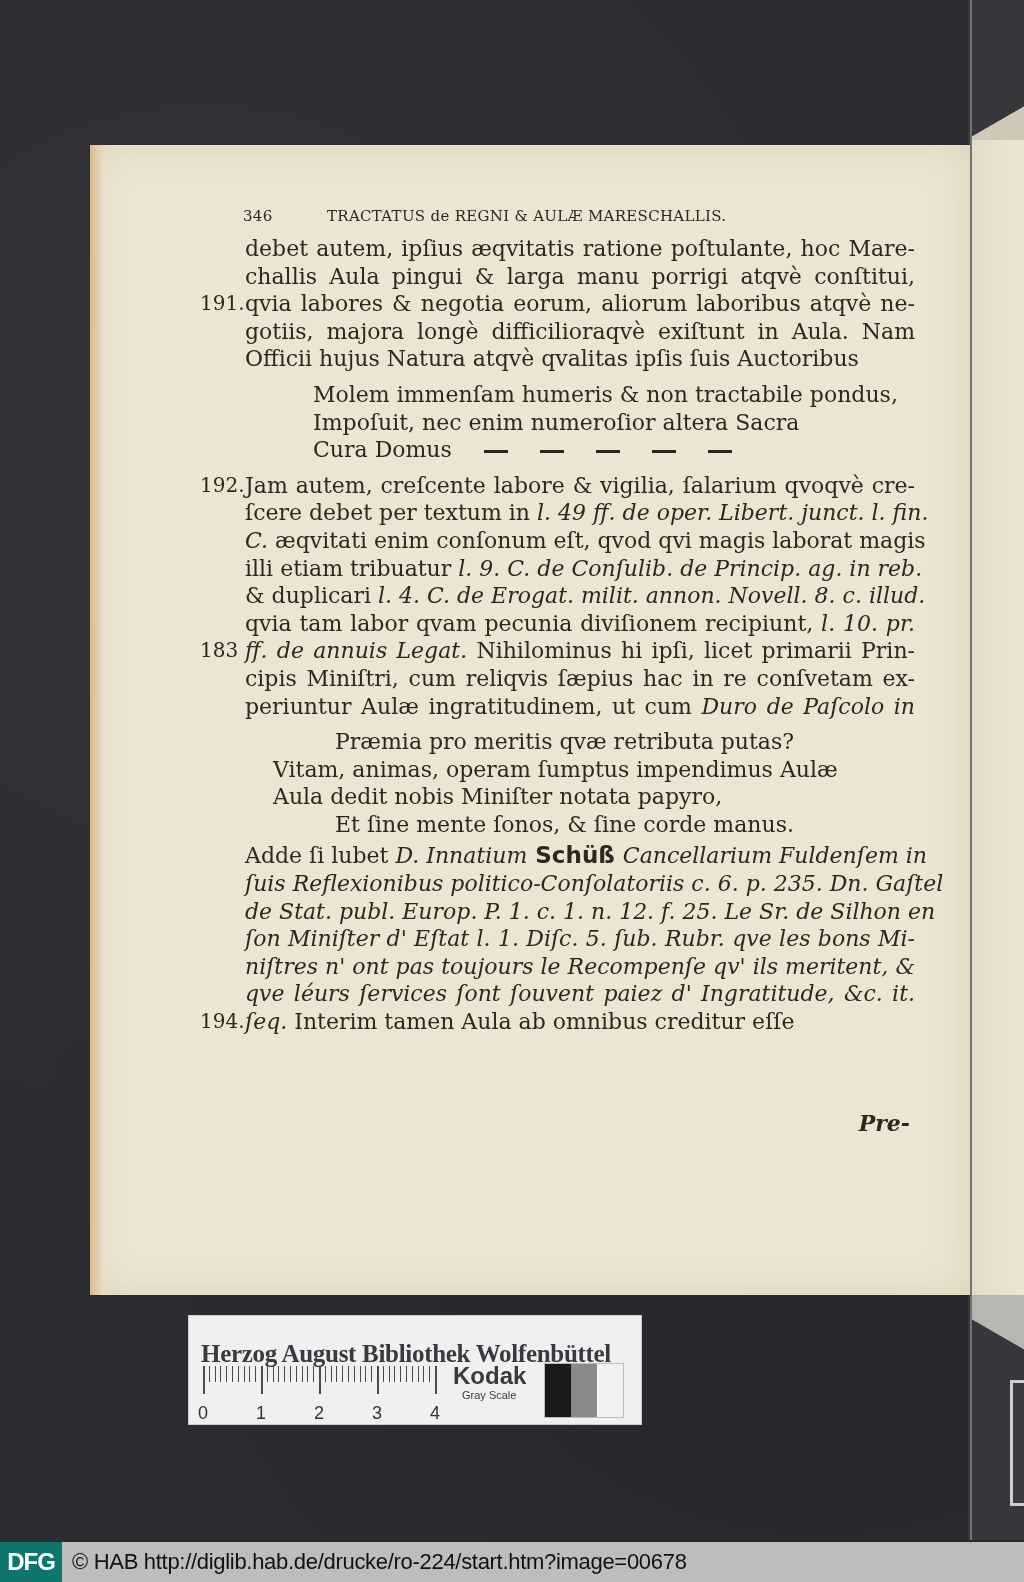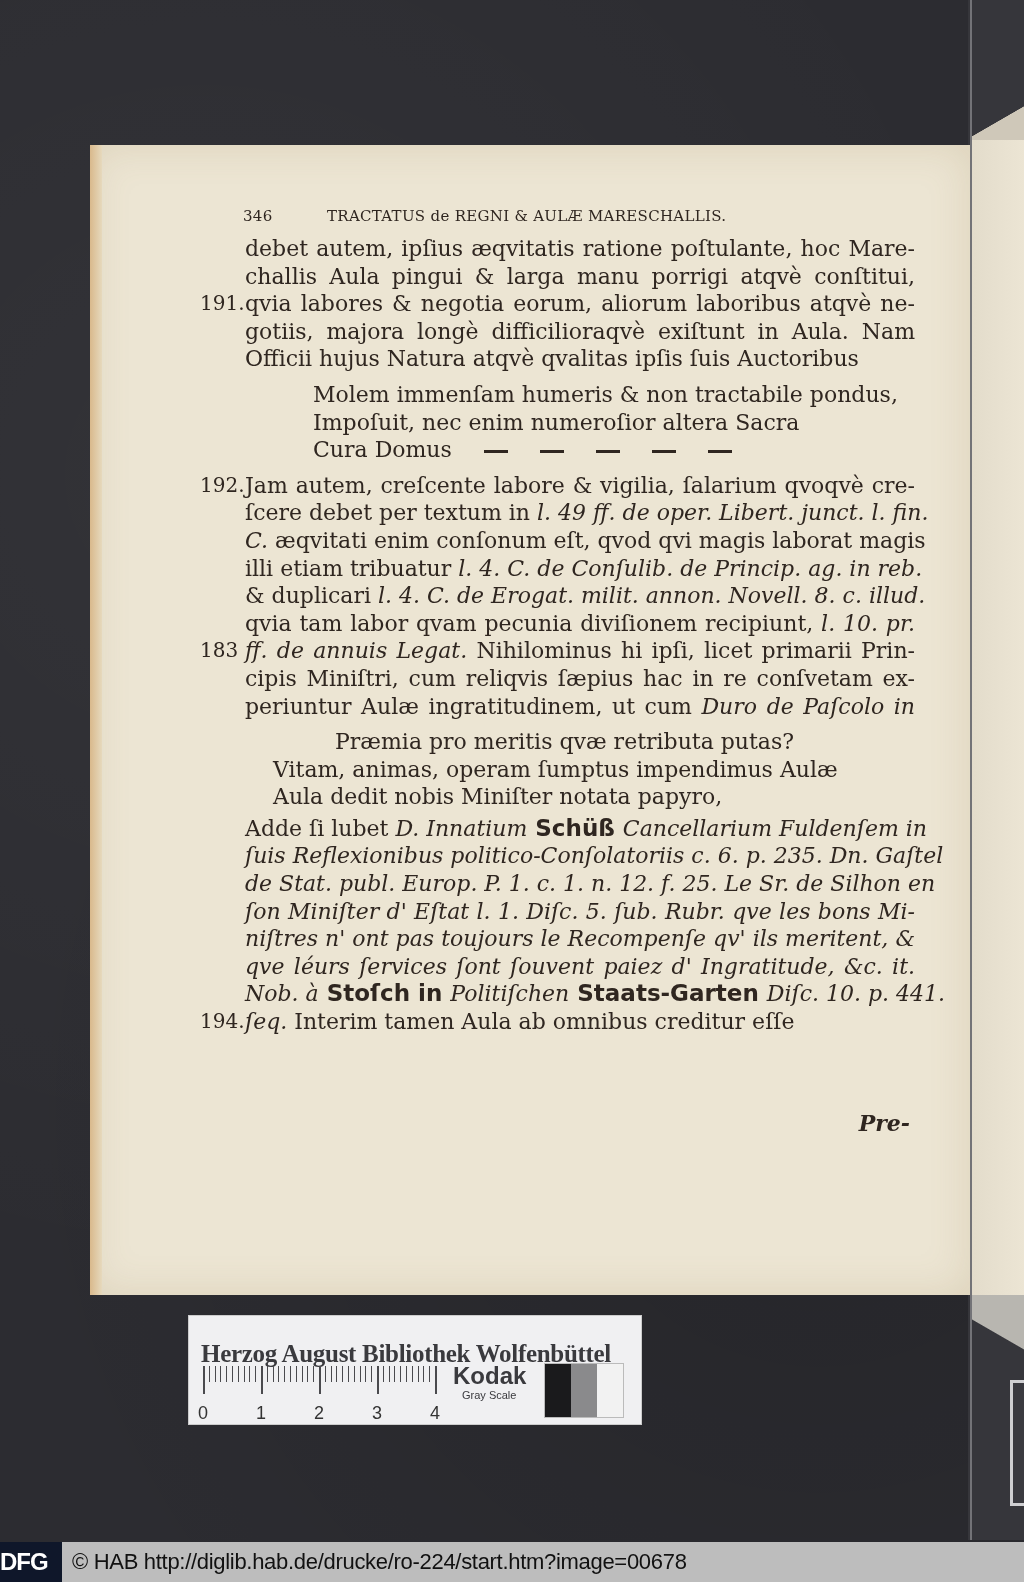--- a/index.html
+++ b/index.html
@@ -116,23 +116,23 @@
     display:flex;
   }
   .swatches div { flex:1; }
 
   
   .footer {
     position:absolute; left:0; top:1542px; width:1024px; height:40px;
     background:#bdbdbd;
   }
   .dfg {
-    position:absolute; left:0; top:0; width:62px; height:40px; background:#0f172a;
+    position:absolute; left:0; top:0; width:62px; height:40px; background:#0f766e;
     color:#fff; font-family:"Liberation Sans", sans-serif; font-weight:bold; font-size:24px;
-    line-height:40px; text-align:left; letter-spacing:-1px;
+    line-height:40px; text-align:center; letter-spacing:-1px;
   }
   .copyright {
     position:absolute; left:72px; top:0; height:40px; line-height:40px;
     font-family:"Liberation Sans", sans-serif; font-size:22px; color:#111;
     letter-spacing:-0.3px; white-space:nowrap;
   }
 </style>
 </head>
 <body>
 
@@ -164,42 +164,42 @@
       <div id="verse-1" style="padding-left:68px;">
           <div class="line verse"><span>Molem immenſam humeris &amp; non tractabile pondus,</span></div>
           <div class="line verse"><span>Impoſuit, nec enim numeroſior altera Sacra</span></div>
           <div class="line verse"><span>Cura Domus</span><span class="dashes"><span></span><span></span><span></span><span></span><span></span></span></div>
         </div>
       <div class="gap"></div>
       <div id="para-192">
           <div class="line"><span class="marg">192.</span><span>Jam autem, creſcente labore &amp; vigilia, ſalarium qvoqvè cre-</span></div>
           <div class="line"><span>ſcere debet per textum in </span><span class="it">l. 49 ff. de oper. Libert. junct. l. fin.</span></div>
           <div class="line"><span class="it">C.</span><span> æqvitati enim conſonum eſt, qvod qvi magis laborat magis</span></div>
-          <div class="line"><span>illi etiam tribuatur </span><span class="it">l. 4. C. de Conſulib. de Princip. ag. in reb.</span></div>
+          <div class="line"><span>illi etiam tribuatur </span><span class="it">l. 9. C. de Conſulib. de Princip. ag. in reb.</span></div>
           <div class="line"><span>&amp; duplicari </span><span class="it">l. 4. C. de Erogat. milit. annon. Novell. 8. c. illud.</span></div>
           <div class="line"><span>qvia tam labor qvam pecunia diviſionem recipiunt, </span><span class="it">l. 10. pr.</span></div>
           <div class="line"><span class="marg">183</span><span class="it">ff. de annuis Legat.</span><span>  Nihilominus hi ipſi, licet primarii Prin-</span></div>
           <div class="line"><span>cipis Miniſtri, cum reliqvis ſæpius hac in re conſvetam ex-</span></div>
           <div class="line"><span>periuntur Aulæ ingratitudinem, ut cum </span><span class="it">Duro de Paſcolo in</span></div>
         </div>
       <div class="gap"></div>
       <div id="verse-2" style="padding-left:28px;">
           <div class="line verse" style="padding-left: 62px;">Præmia pro meritis qvæ retributa putas?</div>
           <div class="line verse" style="padding-left: 0px;">Vitam, animas, operam ſumptus impendimus Aulæ</div>
           <div class="line verse" style="padding-left: 0px;">Aula dedit nobis Miniſter notata papyro,</div>
+          <div class="line verse" style="padding-left: 62px;">Et ſine mente ſonos, &amp; ſine corde manus.</div>
         </div>
       <div class="gap" style="height:4px"></div>
       <div id="para-adde">
           <div class="line"><span>Adde ſi lubet </span><span class="it">D. Innatium</span><span class="frak"> Schüß </span><span class="it">Cancellarium Fuldenſem in</span></div>
           <div class="line"><span class="it">ſuis Reflexionibus politico-Conſolatoriis c. 6. p. 235. Dn. Gaſtel</span></div>
           <div class="line"><span class="it">de Stat. publ. Europ. P. 1. c. 1. n. 12. f. 25. Le Sr. de Silhon en</span></div>
           <div class="line"><span class="it">ſon Miniſter d' Eſtat l. 1. Diſc. 5. ſub. Rubr. qve les bons Mi-</span></div>
           <div class="line"><span class="it">niſtres n' ont pas toujours le Recompenſe qv' ils meritent, &amp;</span></div>
           <div class="line"><span class="it">qve léurs ſervices ſont ſouvent paiez d' Ingratitude, &amp;c. it.</span></div>
-          <div class="line"><span class="it">Nob. à</span><span class="frak"> Stoſch in </span><span class="it">Politiſchen</span><span class="frak"> Staats-Garten </span><span class="it">Diſc. 10. p. 441.</span></div>
           <div class="line last"><span class="marg">194.</span><span class="it">ſeq.</span><span>  Interim tamen Aula ab omnibus creditur eſſe</span></div>
         </div>
     </div>
     <div class="catchword">Pre-</div>
   </div>
 </div>
 
 <div class="target-card">
   <div class="lib">Herzog August Bibliothek Wolfenbüttel</div>
   <div class="ruler" id="ruler">

